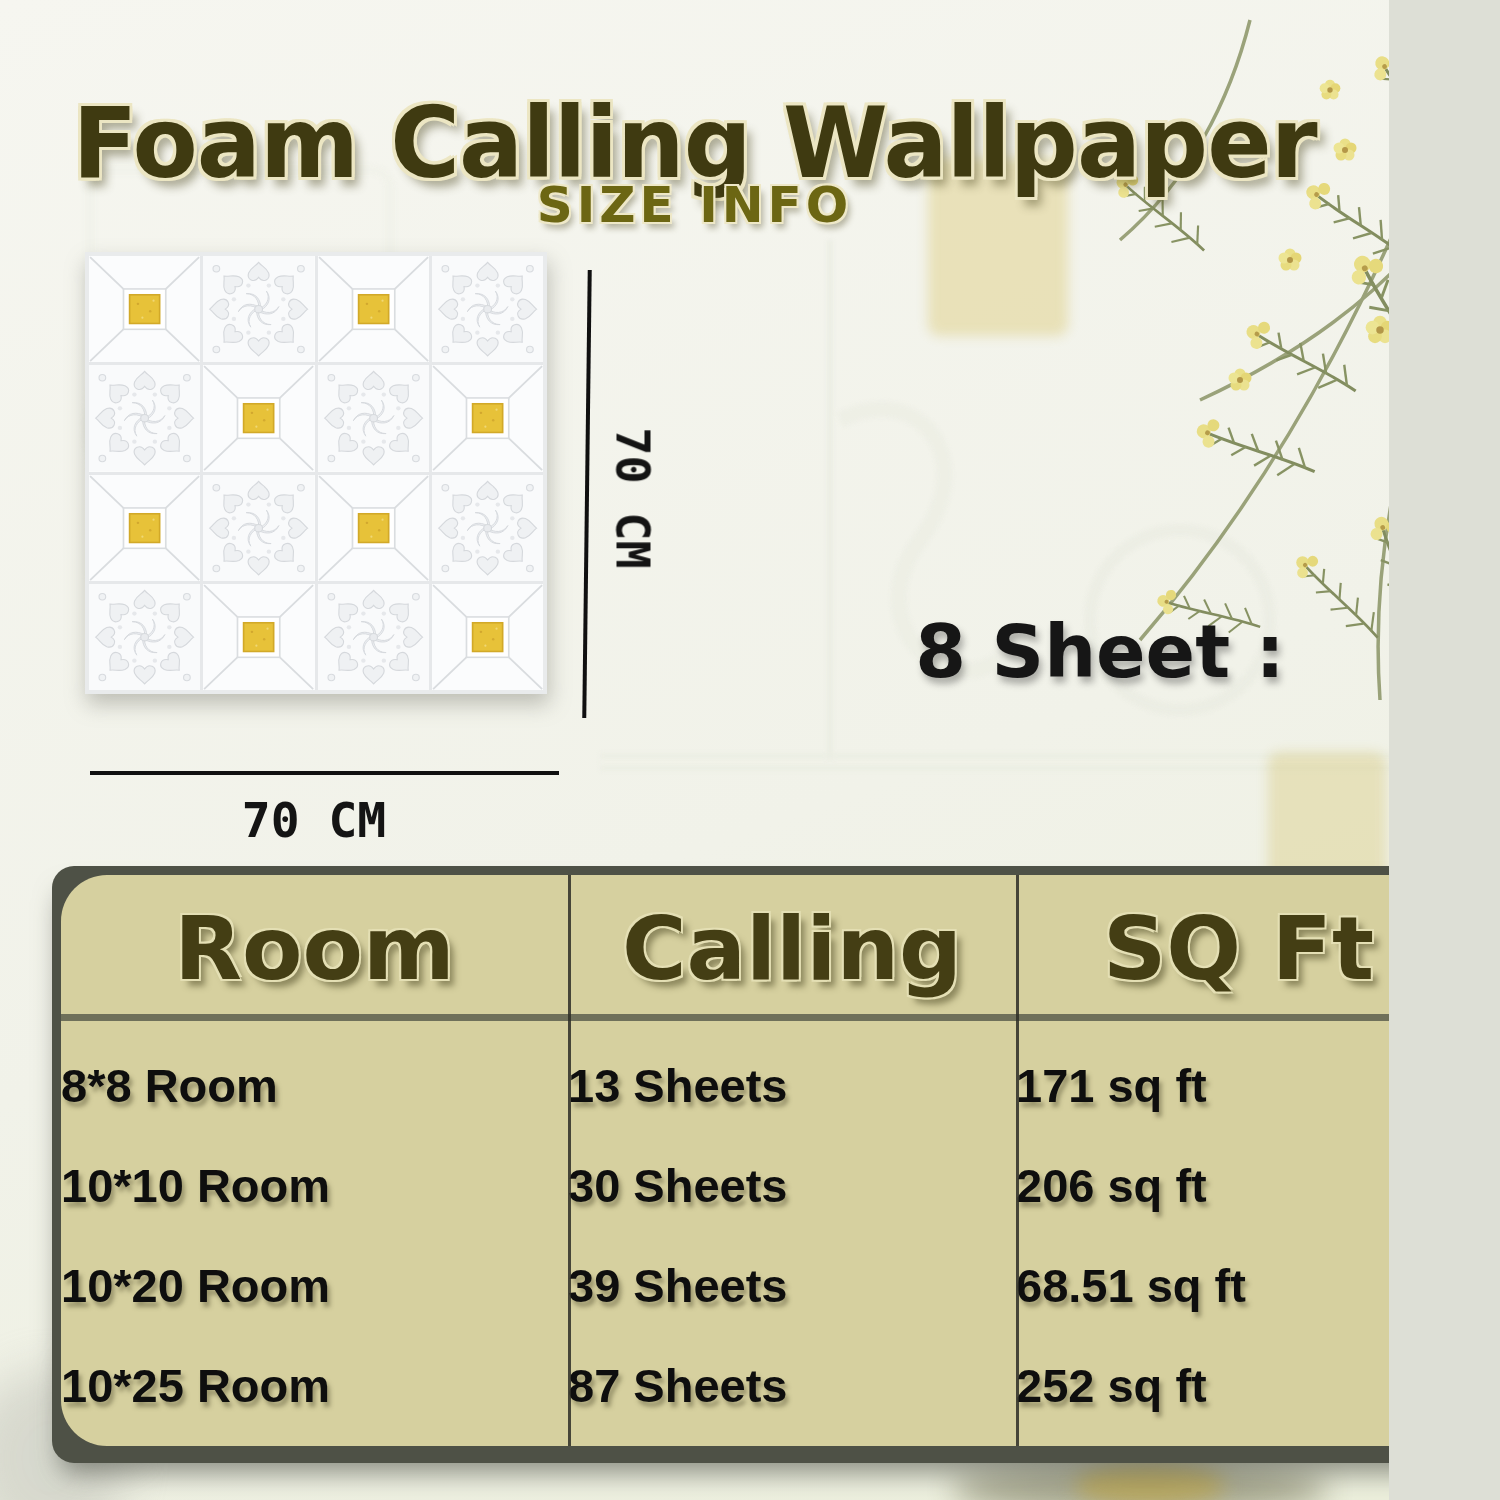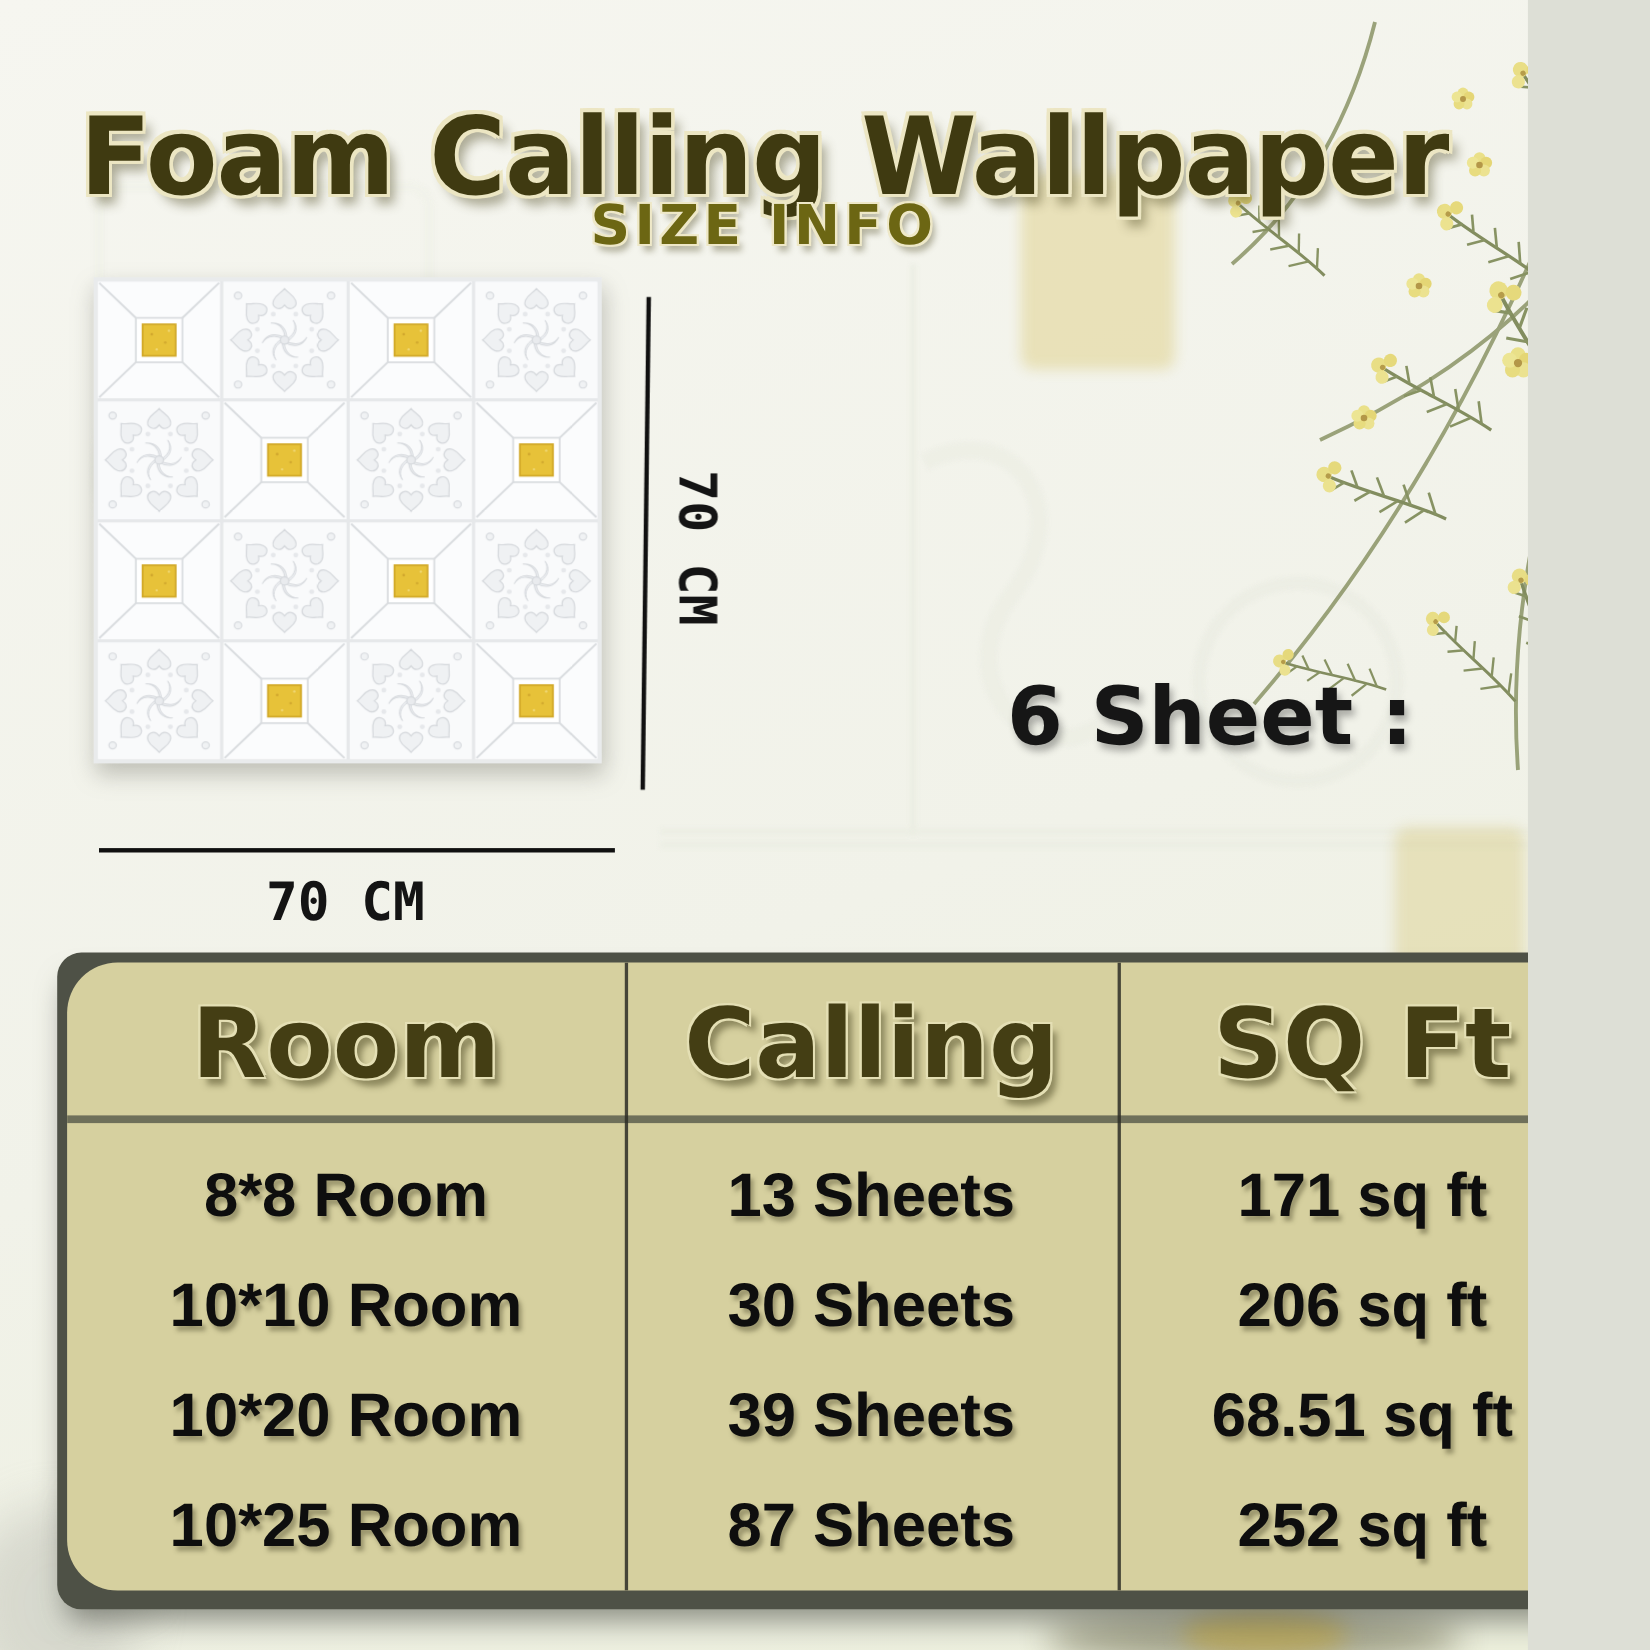--- a/index.html
+++ b/index.html
@@ -74,22 +74,22 @@
   .th {
     text-align:center; font-size:88px; font-weight:bold; color:#443e14; padding-top:8px;
     text-shadow: -2px -2px 0 #e4dfb4, 2px -2px 0 #e4dfb4, -2px 2px 0 #e4dfb4, 2px 2px 0 #e4dfb4,
       6px 7px 6px rgba(70,66,30,.5);
   }
   .hsep { position:absolute; top:139px; left:0; width:100%; height:7px; background:#6f705a; }
   .tbody { position:absolute; top:146px; bottom:0; left:0; width:100%;
     display:grid; grid-template-rows:repeat(4,1fr); padding:14px 0 10px; box-sizing:border-box; }
   .tr { display:grid; grid-template-columns:507px 448px 1fr; align-items:center; }
   .td {
-    text-align:center; font-family:"Liberation Sans", sans-serif;
-    font-size:56px; font-weight:bold; color:#0e0e0e;
+    text-align:left; font-family:"Liberation Sans", sans-serif;
+    font-size:47px; font-weight:bold; color:#0e0e0e;
     text-shadow:3px 5px 4px rgba(95,92,60,.5);
   }
   .col-div { position:absolute; top:0; bottom:0; width:3px; background:rgba(45,45,38,.85); }
   .d1 { left:507px; } .d2 { left:955px; }
 </style>
 </head>
 <body>
 
 <div class="canvas">
 
@@ -532,21 +532,21 @@
         </div>
       </div>
   </div>
 
   <div class="vline"></div>
   <div class="vlabel">70 CM</div>
   <div class="hline"></div>
   <div class="hlabel">70 CM</div>
 
   <div class="sheetinfo">
-    <div>6 Sheet :</div>
+    <div>8 Sheet :</div>
     <div>70*70=  5.24</div>
     <div>Sq Feet</div>
   </div>
 
   <div class="table-frame">
     <div class="table-inner">
       <div class="thead">
         <div class="th">Room</div>
         <div class="th">Calling</div>
         <div class="th">SQ Ft</div>

